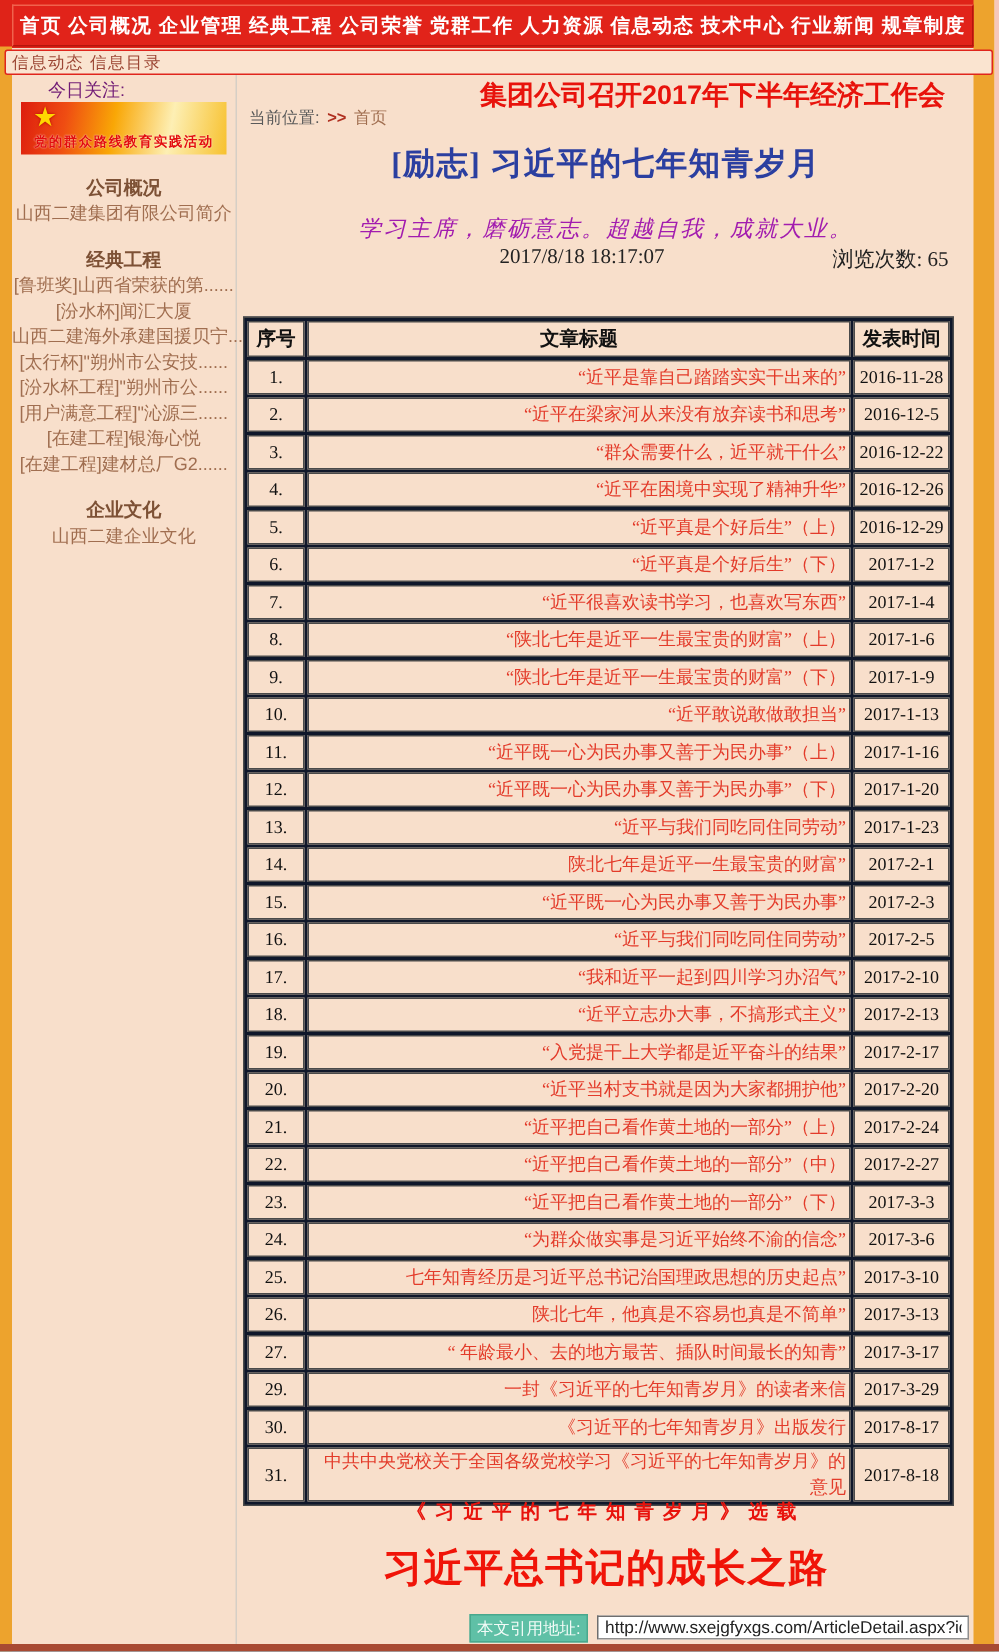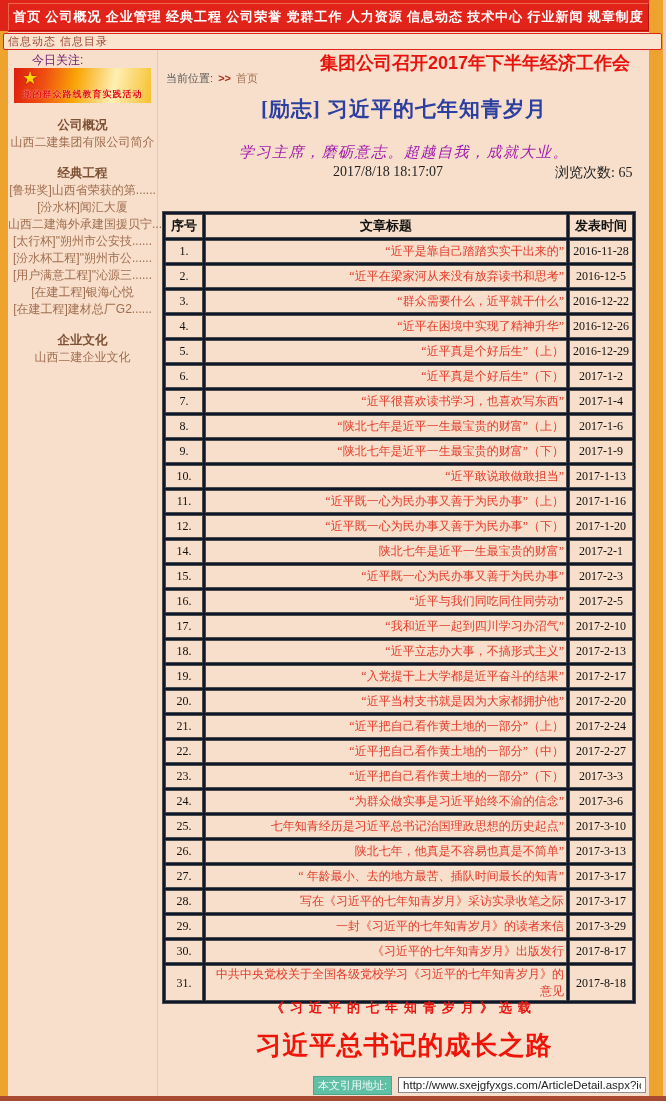--- a/index.html
+++ b/index.html
@@ -229,20 +229,25 @@
           <td class="num">11.</td>
           <td class="title">“近平既一心为民办事又善于为民办事”（上）</td>
           <td class="date">2017-1-16</td>
         </tr>
           <tr>
           <td class="num">12.</td>
           <td class="title">“近平既一心为民办事又善于为民办事”（下）</td>
           <td class="date">2017-1-20</td>
         </tr>
           <tr>
+          <td class="num">13.</td>
+          <td class="title">“近平与我们同吃同住同劳动”</td>
+          <td class="date">2017-1-23</td>
+        </tr>
+          <tr>
           <td class="num">14.</td>
           <td class="title">陕北七年是近平一生最宝贵的财富”</td>
           <td class="date">2017-2-1</td>
         </tr>
           <tr>
           <td class="num">15.</td>
           <td class="title">“近平既一心为民办事又善于为民办事”</td>
           <td class="date">2017-2-3</td>
         </tr>
           <tr>
@@ -299,25 +304,20 @@
           <td class="num">26.</td>
           <td class="title">陕北七年，他真是不容易也真是不简单”</td>
           <td class="date">2017-3-13</td>
         </tr>
           <tr>
           <td class="num">27.</td>
           <td class="title">“ 年龄最小、去的地方最苦、插队时间最长的知青”</td>
           <td class="date">2017-3-17</td>
         </tr>
           <tr>
-          <td class="num">28.</td>
-          <td class="title">写在《习近平的七年知青岁月》采访实录收笔之际</td>
-          <td class="date">2017-3-17</td>
-        </tr>
-          <tr>
           <td class="num">29.</td>
           <td class="title">一封《习近平的七年知青岁月》的读者来信</td>
           <td class="date">2017-3-29</td>
         </tr>
           <tr>
           <td class="num">30.</td>
           <td class="title">《习近平的七年知青岁月》出版发行</td>
           <td class="date">2017-8-17</td>
         </tr>
           <tr>

